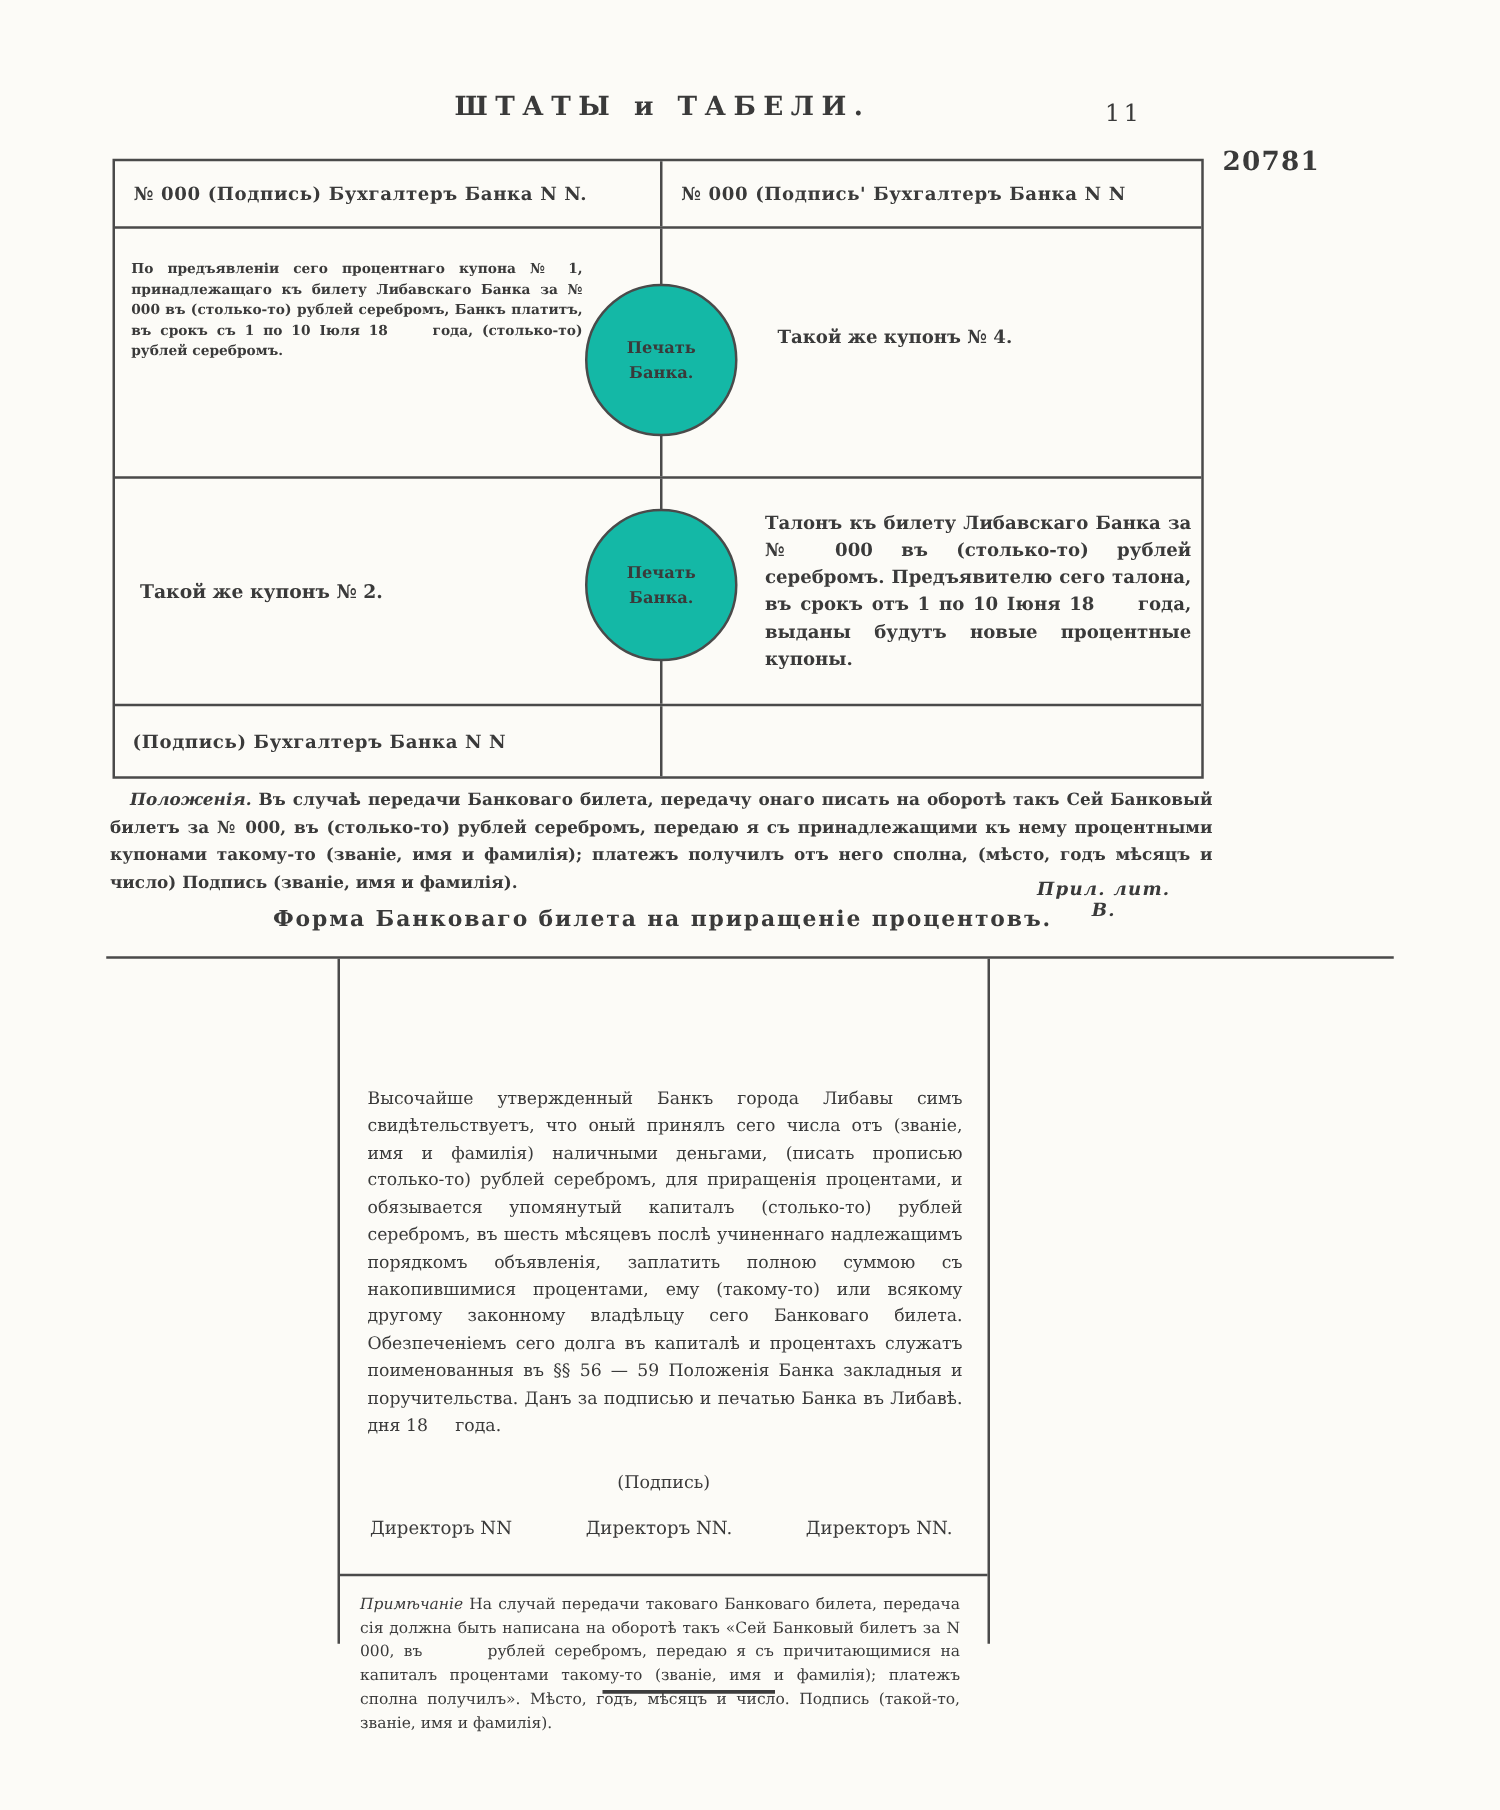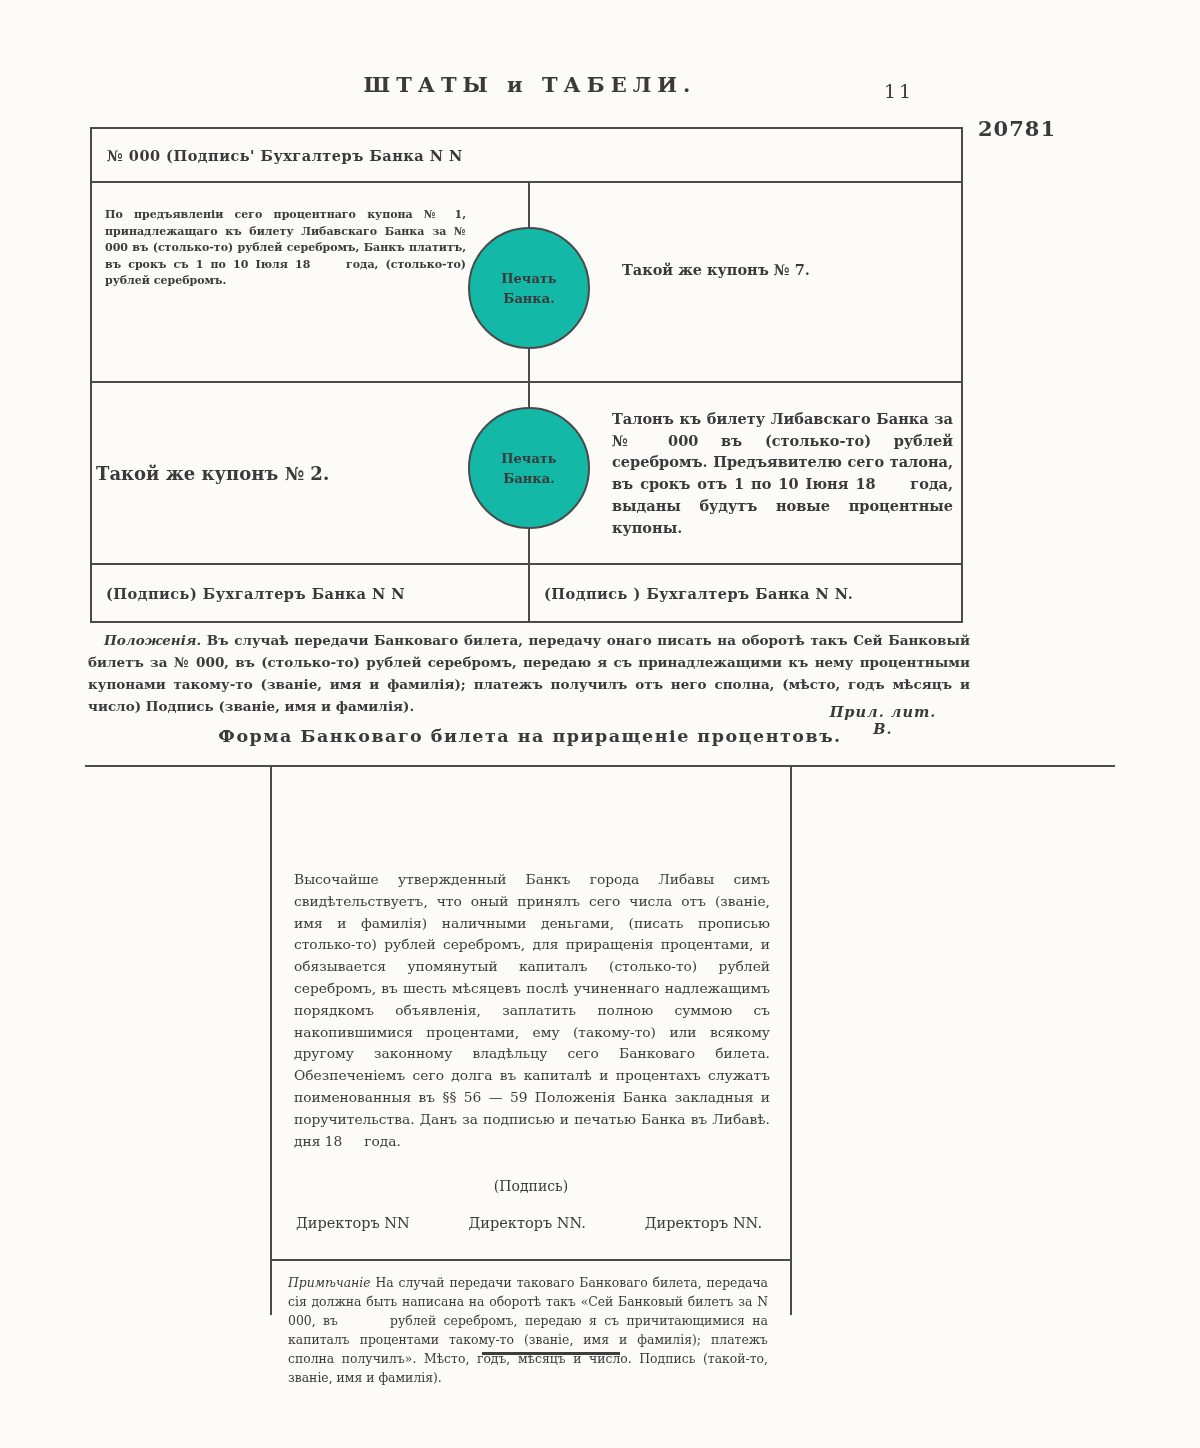--- a/index.html
+++ b/index.html
@@ -38,21 +38,21 @@
   .ct-row { position: relative; display: flex; }
   .ct-row + .ct-row { border-top: 2px solid #4a4a4a; }
   .ct-left { width: 438px; border-right: 2px solid #4a4a4a; }
   .ct-right { flex: 1; }
   .row1 { height: 52px; }
   .row1 .ct-left, .row1 .ct-right { display: flex; align-items: center; padding-left: 15px; font-size: 14.5px; letter-spacing: 0.5px; }
   .row2 { height: 200px; }
   .row2 .ct-left { padding: 24px 62px 0 13px; font-size: 11px; line-height: 1.5; text-align: justify; }
   .row2 .ct-right { padding: 78px 0 0 92px; font-size: 14.5px; }
   .row3 { height: 182px; }
-  .row3 .ct-left { display: flex; align-items: center; padding-left: 4px; font-size: 18px; }
+  .row3 .ct-left { display: flex; align-items: center; padding-left: 20px; font-size: 15px; }
   .row3 .ct-right { display: flex; align-items: center; padding: 0 8px 0 82px; font-size: 14.5px; line-height: 1.5; text-align: justify; }
   .row4 { height: 58px; }
   .row4 .ct-left, .row4 .ct-right { display: flex; align-items: center; padding-left: 14px; font-size: 14.5px; letter-spacing: 0.5px; }
 
   .seal {
     position: absolute;
     width: 122px; height: 122px;
     border: 2px solid #4a4a4a; border-radius: 50%;
     background: #14b8a6;
     display: flex; flex-direction: column; align-items: center; justify-content: center;
@@ -115,44 +115,44 @@
 
 <div class="page">
 
   <div class="header-title">ШТАТЫ и ТАБЕЛИ.</div>
   <div class="page-number">11</div>
   <div class="stamp-number">20781</div>
 
   <div class="coupon-table">
 
     <div class="ct-row row1">
+      <div class="ct-left">№ 000 (Подпись) Бухгалтеръ Банка N N.</div>
       <div class="ct-right">№ 000 (Подпись' Бухгалтеръ Банка N N</div>
     </div>
 
     <div class="ct-row row2">
       <div class="ct-left">По предъявленіи сего процентнаго купона № 1, принадлежащаго къ билету Либавскаго Банка за № 000 въ (столько-то) рублей серебромъ, Банкъ платитъ, въ срокъ съ 1 по 10 Іюля 18&nbsp;&nbsp;&nbsp;&nbsp;&nbsp;года, (столько-то) рублей серебромъ.</div>
-      <div class="ct-right">Такой же купонъ № 7.</div>
+      <div class="ct-right">Такой же купонъ № 4.</div>
       <div class="seal seal-1">
         <span>Печать</span>
         <span>Банка.</span>
       </div>
     </div>
 
     <div class="ct-row row3">
       <div class="ct-left">Такой же купонъ № 2.</div>
       <div class="ct-right">Талонъ къ билету Либавскаго Банка за № 000 въ (столько-то) рублей серебромъ. Предъявителю сего талона, въ срокъ отъ 1 по 10 Іюня 18&nbsp;&nbsp;&nbsp;&nbsp;&nbsp;года, выданы будутъ новые процентные купоны.</div>
       <div class="seal seal-2">
         <span>Печать</span>
         <span>Банка.</span>
       </div>
     </div>
 
     <div class="ct-row row4">
       <div class="ct-left">(Подпись) Бухгалтеръ Банка N N</div>
-      <div class="ct-right">(Подпись ) Бухгалтеръ Банка N N.</div>
     </div>
 
   </div>
 
   <p class="note-1"><em>Положенія.</em><span> Въ случаѣ передачи Банковаго билета, передачу онаго писать на оборотѣ такъ  Сей Банковый билетъ за № 000, въ (столько-то) рублей серебромъ, передаю я съ принадлежащими къ нему процентными купонами такому-то (званіе, имя и фамилія); платежъ получилъ отъ него сполна, (мѣсто, годъ мѣсяцъ и число) Подпись (званіе, имя и фамилія).</span></p>
 
   <div class="annex-label">Прил. лит. В.</div>
 
   <div class="form-title">Форма Банковаго билета на приращеніе процентовъ.</div>
 

